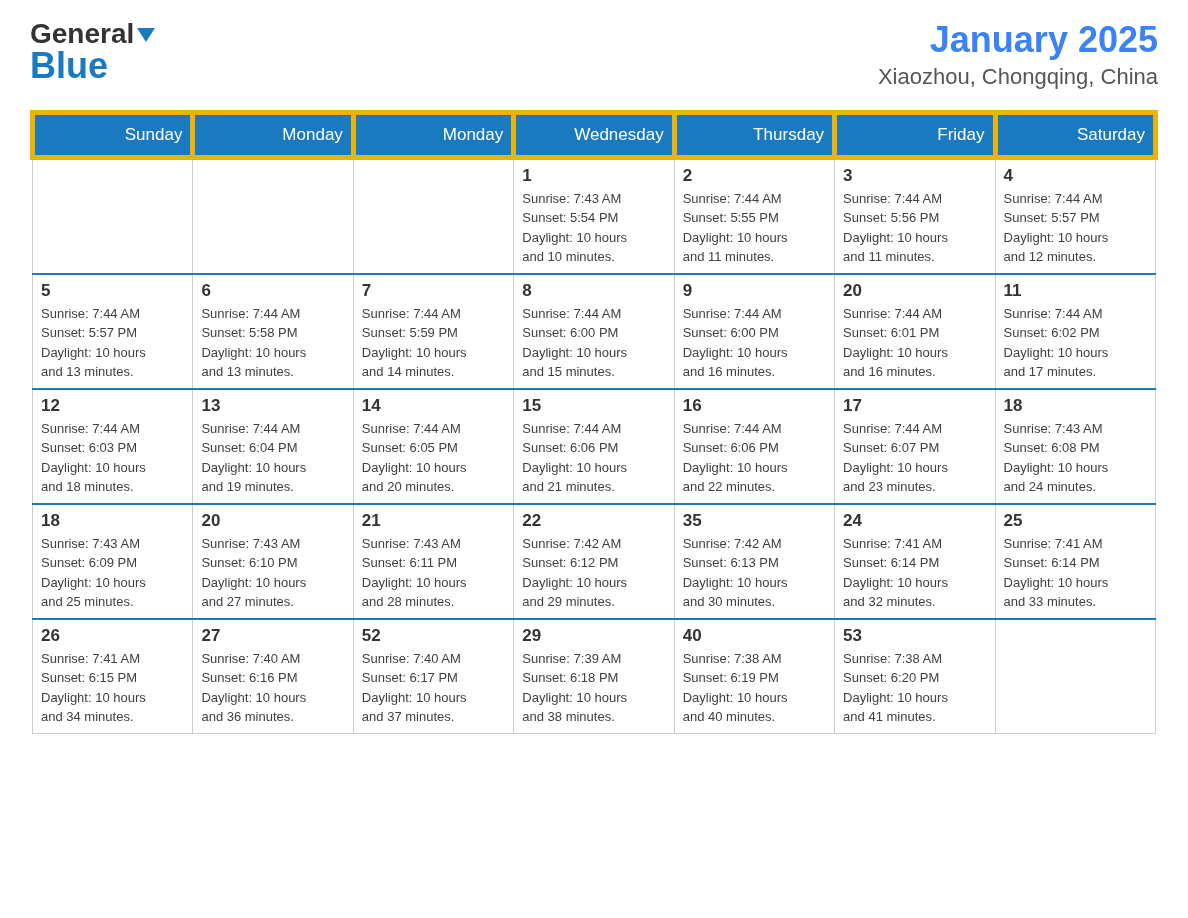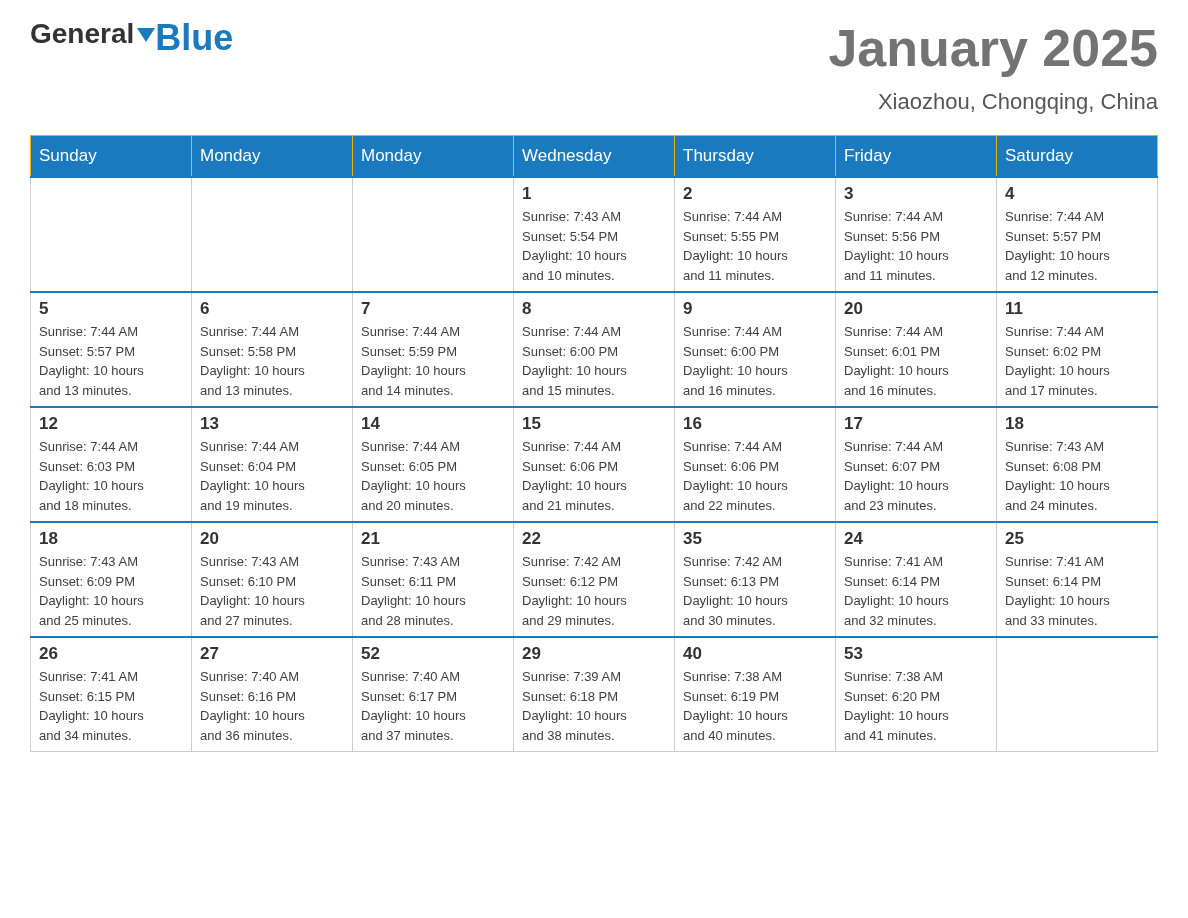--- a/index.html
+++ b/index.html
@@ -11,21 +11,21 @@
       padding: 20px 30px;
     }
     .header {
       display: flex;
       justify-content: space-between;
       align-items: flex-start;
       margin-bottom: 20px;
     }
     .logo {
       display: flex;
-      flex-direction: row;
+      flex-direction: column;
       align-items: flex-start;
     }
     .logo-general {
       font-size: 28px;
       font-weight: bold;
       color: #333;
       line-height: 1;
     }
     .logo-blue {
       font-size: 36px;
@@ -42,42 +42,42 @@
       border-top: 14px solid #1a7abf;
       margin-left: 3px;
       vertical-align: middle;
       position: relative;
       top: -4px;
     }
     .title-block {
       text-align: right;
     }
     .month-title {
-      font-size: 52px;
-      font-weight: bold;
-      color: #737373;
+      font-size: 36px;
+      font-weight: bold;
+      color: #3b82f6;
       line-height: 1.1;
     }
     .location {
       font-size: 22px;
       color: #555;
-      margin-top: 12px;
+      margin-top: 4px;
     }
     .calendar {
       width: 100%;
       border-collapse: collapse;
     }
     .calendar th {
       background-color: #1a7abf;
       color: #fff;
       font-size: 17px;
       font-weight: normal;
       padding: 10px 8px;
-      text-align: left;
-      border: 1px solid #eab308;
+      text-align: right;
+      border: 5px solid #eab308;
     }
     .calendar td {
       width: calc(100% / 7);
       vertical-align: top;
       padding: 6px 8px;
       border: 1px solid #ccc;
       font-size: 13px;
       color: #333;
       min-height: 110px;
     }

